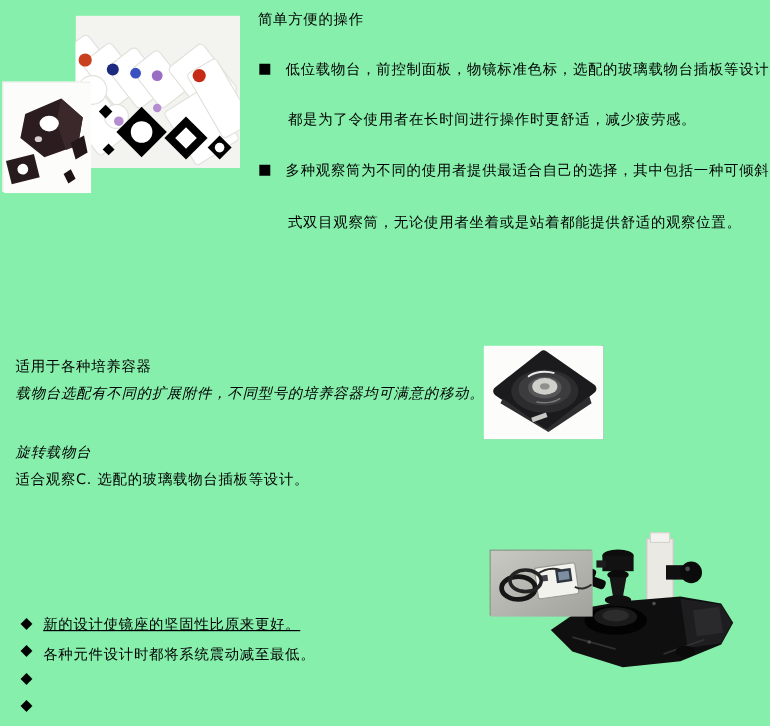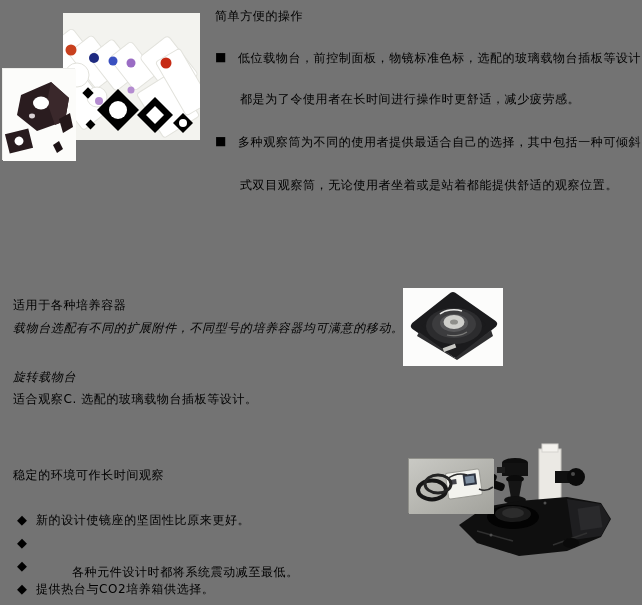--- a/index.html
+++ b/index.html
@@ -1,18 +1,18 @@
 <!DOCTYPE html>
 <html><head>
 <meta charset="utf-8">
 <style>
   * { margin:0; padding:0; box-sizing:border-box; }
   html,body { background:#ffffff; }
   body { font-family:"DejaVu Sans","Liberation Sans",sans-serif; }
-  .page { position:relative; width:642px; height:605px; background:#737373; overflow:hidden; }
+  .page { position:relative; width:642px; height:605px; background:#86efac; overflow:hidden; }
   .txt { position:absolute; font-size:12px; line-height:15px; color:#000000;
          white-space:nowrap; letter-spacing:0.6px; }
   .marker-sq { position:absolute; font-size:12px; color:#000; }
   .marker-dm { position:absolute; font-size:13px; color:#000; }
   .photo { position:absolute; }
   .photo svg { display:block; }
   
   .photo-vessels { left:63px; top:13px; width:137px; height:127px; z-index:1; }
   .photo-adapter { left:2px;  top:68px; width:73px;  height:92px;  z-index:2;
                    background:#fcfcfa; border:1px solid #ededea; }
@@ -105,32 +105,30 @@
       <ellipse cx="51" cy="34" rx="4" ry="2.6" fill="#8f8f8b"></ellipse>
       <path d="M37,26 A17,10 0 0 1 59,23" stroke="#eaeae8" fill="none" stroke-width="1.6"></path>
       <path d="M64,44 A17,9 0 0 1 44,47" stroke="#7a7a78" fill="none" stroke-width="1.2"></path>
       <rect x="40" y="58" width="13" height="4" fill="#c8c8c4" transform="rotate(-20 46 60)"></rect>
     </svg>
   </div>
 
   <div class="txt" style="left:13px; top:370px;font-style:italic;">旋转载物台</div>
   <div class="txt" style="left:13px; top:392px;">适合观察C. 选配的玻璃载物台插板等设计。</div>
 
-  <div class="txt" style="left:13px; top:468px;">稳定的环境可作长时间观察</div>
 
   <div class="marker-dm" style="left:17px; top:512px;">◆</div>
-  <div class="txt" style="left:36px; top:513px;">新的设计使镜座的坚固性比原来更好。</div>
+  <div class="txt" style="left:36px; top:513px;text-decoration:underline;">新的设计使镜座的坚固性比原来更好。</div>
 
   <div class="marker-dm" style="left:17px; top:535px;">◆</div>
 
   <div class="marker-dm" style="left:17px; top:558px;">◆</div>
-  <div class="txt" style="left:36px; top:565px;margin-left:36px;">各种元件设计时都将系统震动减至最低。</div>
+  <div class="txt" style="left:36px; top:538px;">各种元件设计时都将系统震动减至最低。</div>
 
   <div class="marker-dm" style="left:17px; top:581px;">◆</div>
-  <div class="txt" style="left:36px; top:582px;">提供热台与CO2培养箱供选择。</div>
 
   <div class="photo photo-micro">
     <svg viewBox="0 0 162 127" width="162" height="127">
 
       <rect x="84" y="6" width="22" height="58" stroke="#cbc9c4" stroke-width="1" fill="#ebe9e4"></rect>
       <rect x="87" y="1" width="16" height="8" fill="#f4f2ee" stroke="#d6d4cf" stroke-width="1"></rect>
 
       <rect x="100" y="28" width="18" height="12" fill="#101010"></rect>
       <circle cx="121" cy="34" r="9" fill="#0b0b0b"></circle>
       <circle cx="118" cy="31" r="2" fill="#4a4a4a"></circle>

